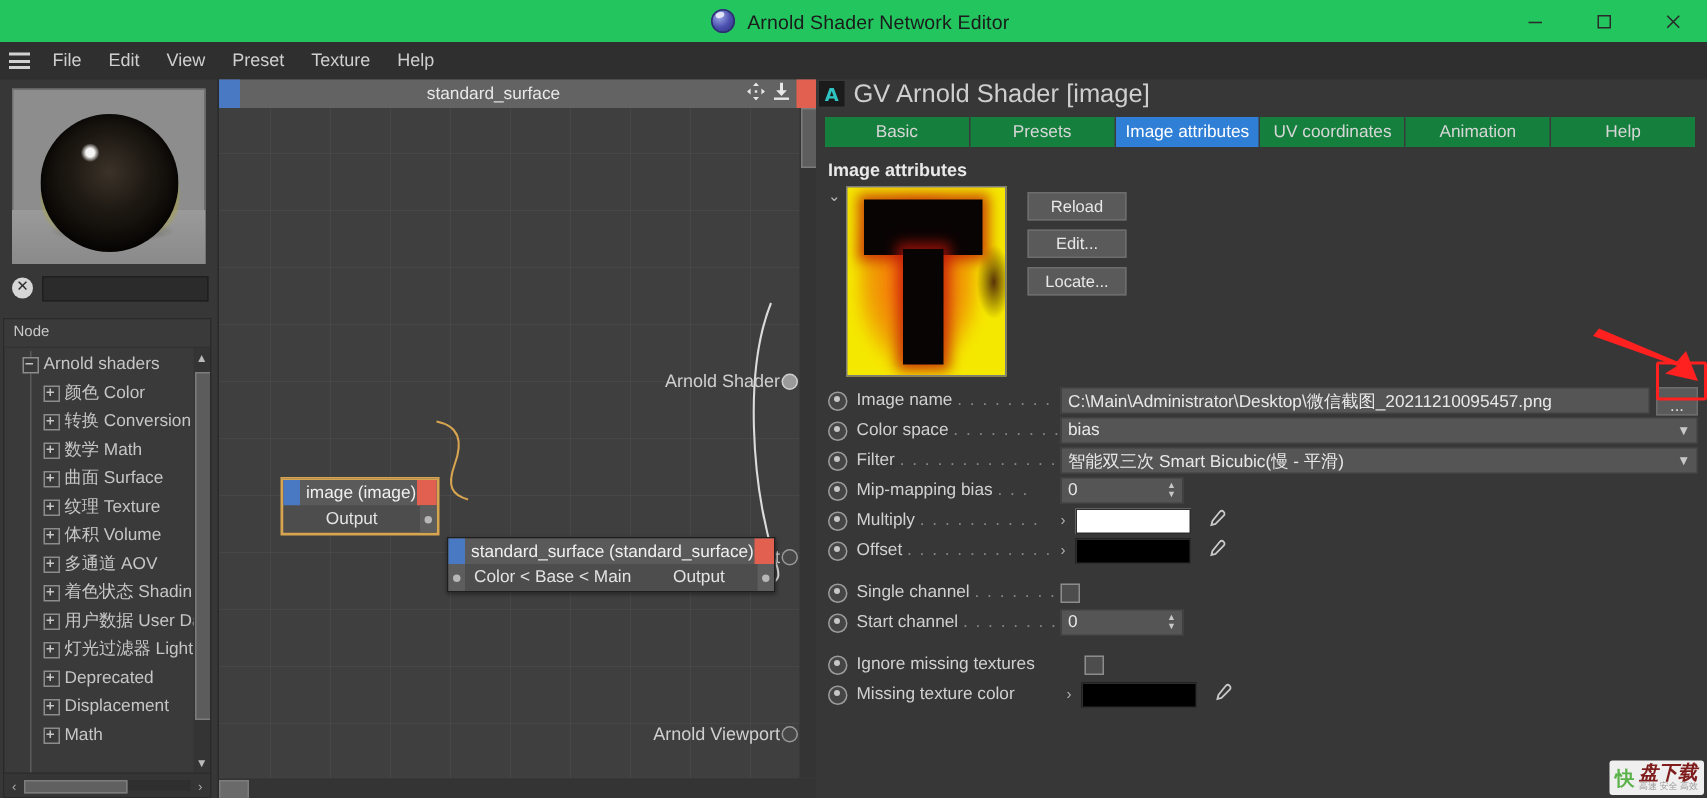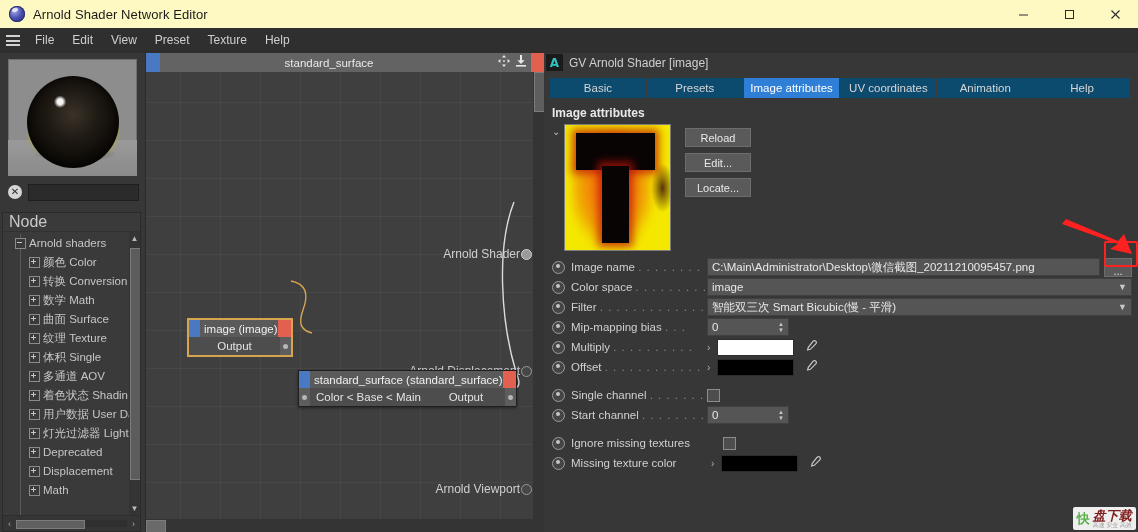--- a/index.html
+++ b/index.html
@@ -5,21 +5,21 @@
   html,body{margin:0;padding:0;}
   body{
     width:1138px;height:532px;overflow:hidden;
     font-family:"Liberation Sans","DejaVu Sans",sans-serif;
     background:#373737;color:#d2d2d2;font-size:12px;
     -webkit-font-smoothing:antialiased;
   }
   #app{position:relative;width:1138px;height:532px;}
 
   
-  .titlebar{height:28px;background:#fef9c3;display:flex;align-items:center;position:relative;}
+  .titlebar{height:28px;background:#22c55e;display:flex;align-items:center;position:relative;justify-content:center;}
   .title-icon{width:16px;height:16px;margin-left:9px;margin-right:8px;border-radius:50%;
     background:radial-gradient(circle at 35% 32%, #9fa8e8 0%, #4a4fae 48%, #2a2d72 100%);
     box-shadow:inset 0 0 0 1px #2b2f6e;position:relative;}
   .title-icon:after{content:"";position:absolute;left:3px;top:2px;width:6px;height:4px;border-radius:50%;
     background:rgba(255,255,255,.75);transform:rotate(-20deg);}
   .title-text{color:#1b1b1b;font-size:13px;letter-spacing:.1px;}
   .win-btns{position:absolute;right:0;top:0;height:28px;display:flex;}
   .win-btn{width:46px;height:28px;display:flex;align-items:center;justify-content:center;color:#2a2a2a;font-size:12px;}
   .win-btn svg{display:block;}
 
@@ -52,21 +52,21 @@
   .swatch .rimR{position:absolute;left:86px;top:46px;width:26px;height:50px;
       background:radial-gradient(ellipse at 15% 50%, rgba(214,206,70,.95) 0%, rgba(172,166,44,.7) 55%, rgba(0,0,0,0) 78%);
       border-radius:0 60% 60% 0;}
 
   .searchrow{height:24px;display:flex;align-items:center;padding:0 6px 0 8px;gap:6px;}
   .clear-btn{width:14px;height:14px;border-radius:50%;background:#d6d6d6;color:#2c2c2c;font-size:10px;
     display:flex;align-items:center;justify-content:center;line-height:1;}
   .search-input{flex:1;height:15px;background:#2b2b2b;border:1px solid #1f1f1f;}
 
   .tree{margin:8px 4px 0 2px;flex:1;border:1px solid #2a2a2a;background:#3a3a3a;display:flex;flex-direction:column;min-height:0;position:relative;}
-  .tree-head{height:18px;line-height:18px;padding-left:6px;color:#c9c9c9;font-size:16px;background:#3a3a3a;border-bottom:1px solid #323232;}
+  .tree-head{height:18px;line-height:18px;padding-left:6px;color:#c9c9c9;font-size:10px;background:#3a3a3a;border-bottom:1px solid #323232;}
   .tree-body{flex:1;overflow:hidden;position:relative;padding-top:2px;}
   .tree-row{height:19px;line-height:19px;white-space:nowrap;color:#c6c6c6;font-size:11.5px;display:flex;align-items:center;}
   .tree-row.lvl1{padding-left:12px;}
   .tree-row.lvl2{padding-left:26px;}
   .tbox{width:9px;height:9px;border:1px solid #8c8c8c;margin-right:3px;position:relative;flex:0 0 auto;background:#3a3a3a;}
   .tbox:before{content:"";position:absolute;left:1px;top:3px;width:5px;height:1px;background:#c6c6c6;}
   .tbox.plus:after{content:"";position:absolute;left:3px;top:1px;width:1px;height:5px;background:#c6c6c6;}
   .tree-vline{position:absolute;left:17px;top:2px;bottom:0;width:1px;background:#5a5a5a;}
   .tree-vscroll{position:absolute;right:0;top:0;bottom:0;width:11px;background:#343434;}
   .tree-vscroll .thumb{position:absolute;left:1px;right:1px;top:16px;height:230px;background:#5c5c5c;}
@@ -108,22 +108,22 @@
   .graph-vscroll{position:absolute;right:0;top:19px;bottom:0;width:11px;background:#343434;}
   .graph-vscroll .thumb{position:absolute;left:1px;right:1px;top:0;height:38px;background:#5e5e5e;}
   .graph-hscroll{height:13px;background:#343434;position:relative;}
   .graph-hscroll .thumb{position:absolute;left:0;top:1px;bottom:1px;width:18px;background:#6a6a6a;}
 
   
   .rightcol{width:594px;background:#373737;display:flex;flex-direction:column;position:relative;}
   .rp-head{height:19px;display:flex;align-items:center;background:#373737;gap:6px;padding-left:2px;}
   .rp-logo{width:17px;height:17px;background:#1b1b1b;display:flex;align-items:center;justify-content:center;
     color:#2ec4c4;font-size:12px;font-weight:bold;font-family:"DejaVu Sans",sans-serif;}
-  .rp-title{color:#cfcfcf;font-size:12px;}
-  .tabs{height:20px;display:flex;margin:6px 8px 0 6px;background:#0c4a6e;}
+  .rp-title{color:#cfcfcf;font-size:17px;}
+  .tabs{height:20px;display:flex;margin:6px 8px 0 6px;background:#15803d;}
   .tab{flex:1;text-align:center;line-height:20px;color:#d6d6d6;font-size:11.5px;border-right:1px solid #3b3b3b;}
   .tab:last-child{border-right:none;}
   .tab.active{background:#2f7fd6;color:#ffffff;}
   .sec-title{margin:8px 0 4px 8px;color:#e9e9e9;font-size:12px;font-weight:bold;}
 
   .imgblock{display:flex;align-items:flex-start;padding-left:8px;position:relative;}
   .chev{width:12px;color:#bdbdbd;font-size:10px;padding-top:2px;}
   .thumb{width:105px;height:125px;border:1px solid #7c7c7c;overflow:hidden;position:relative;background:#f5e800;}
   .thumb .glow{position:absolute;left:6%;top:4%;width:78%;height:92%;
     background:radial-gradient(ellipse at 50% 50%, rgba(255,60,20,.85) 0%, rgba(230,30,10,.35) 55%, rgba(255,230,0,0) 78%);
@@ -257,21 +257,21 @@
           <div class="tree-row lvl2">
             <span class="tbox plus"></span>
             <span>曲面 Surface</span>
           </div>
           <div class="tree-row lvl2">
             <span class="tbox plus"></span>
             <span>纹理 Texture</span>
           </div>
           <div class="tree-row lvl2">
             <span class="tbox plus"></span>
-            <span>体积 Single</span>
+            <span>体积 Volume</span>
           </div>
           <div class="tree-row lvl2">
             <span class="tbox plus"></span>
             <span>多通道 AOV</span>
           </div>
           <div class="tree-row lvl2">
             <span class="tbox plus"></span>
             <span>着色状态 Shadin</span>
           </div>
           <div class="tree-row lvl2">
@@ -356,21 +356,21 @@
             <div class="rred"></div>
           </div>
           <div class="node-row">
             <div class="lbl right">Output</div>
             <div class="slot">
                 <i></i>
               </div>
           </div>
         </div>
 
-        <div class="node" style="left:152px;top:298px;width:217px;">
+        <div class="node" style="left:152px;top:286px;width:217px;">
           <div class="node-title">
             <div class="lblue"></div>
             <div class="txt">standard_surface (standard_surface)</div>
             <div class="rred"></div>
           </div>
           <div class="node-row">
             <div class="slot">
                 <i></i>
               </div>
             <div class="lbl">Color &lt; Base &lt; Main</div>
@@ -438,21 +438,21 @@
           <span class="browse">...</span>
         </div>
 
         <div class="arow">
           <span class="radio"></span>
           <span class="alabel">
             <span>Color space</span>
             <span class="dots">. . . . . . . . .</span>
           </span>
           <span class="combo">
-            <span class="cv">image</span>
+            <span class="cv">bias</span>
             <span class="carr">▼</span>
           </span>
         </div>
 
         <div class="arow">
           <span class="radio"></span>
           <span class="alabel">
             <span>Filter</span>
             <span class="dots">. . . . . . . . . . . . .</span>
           </span>

